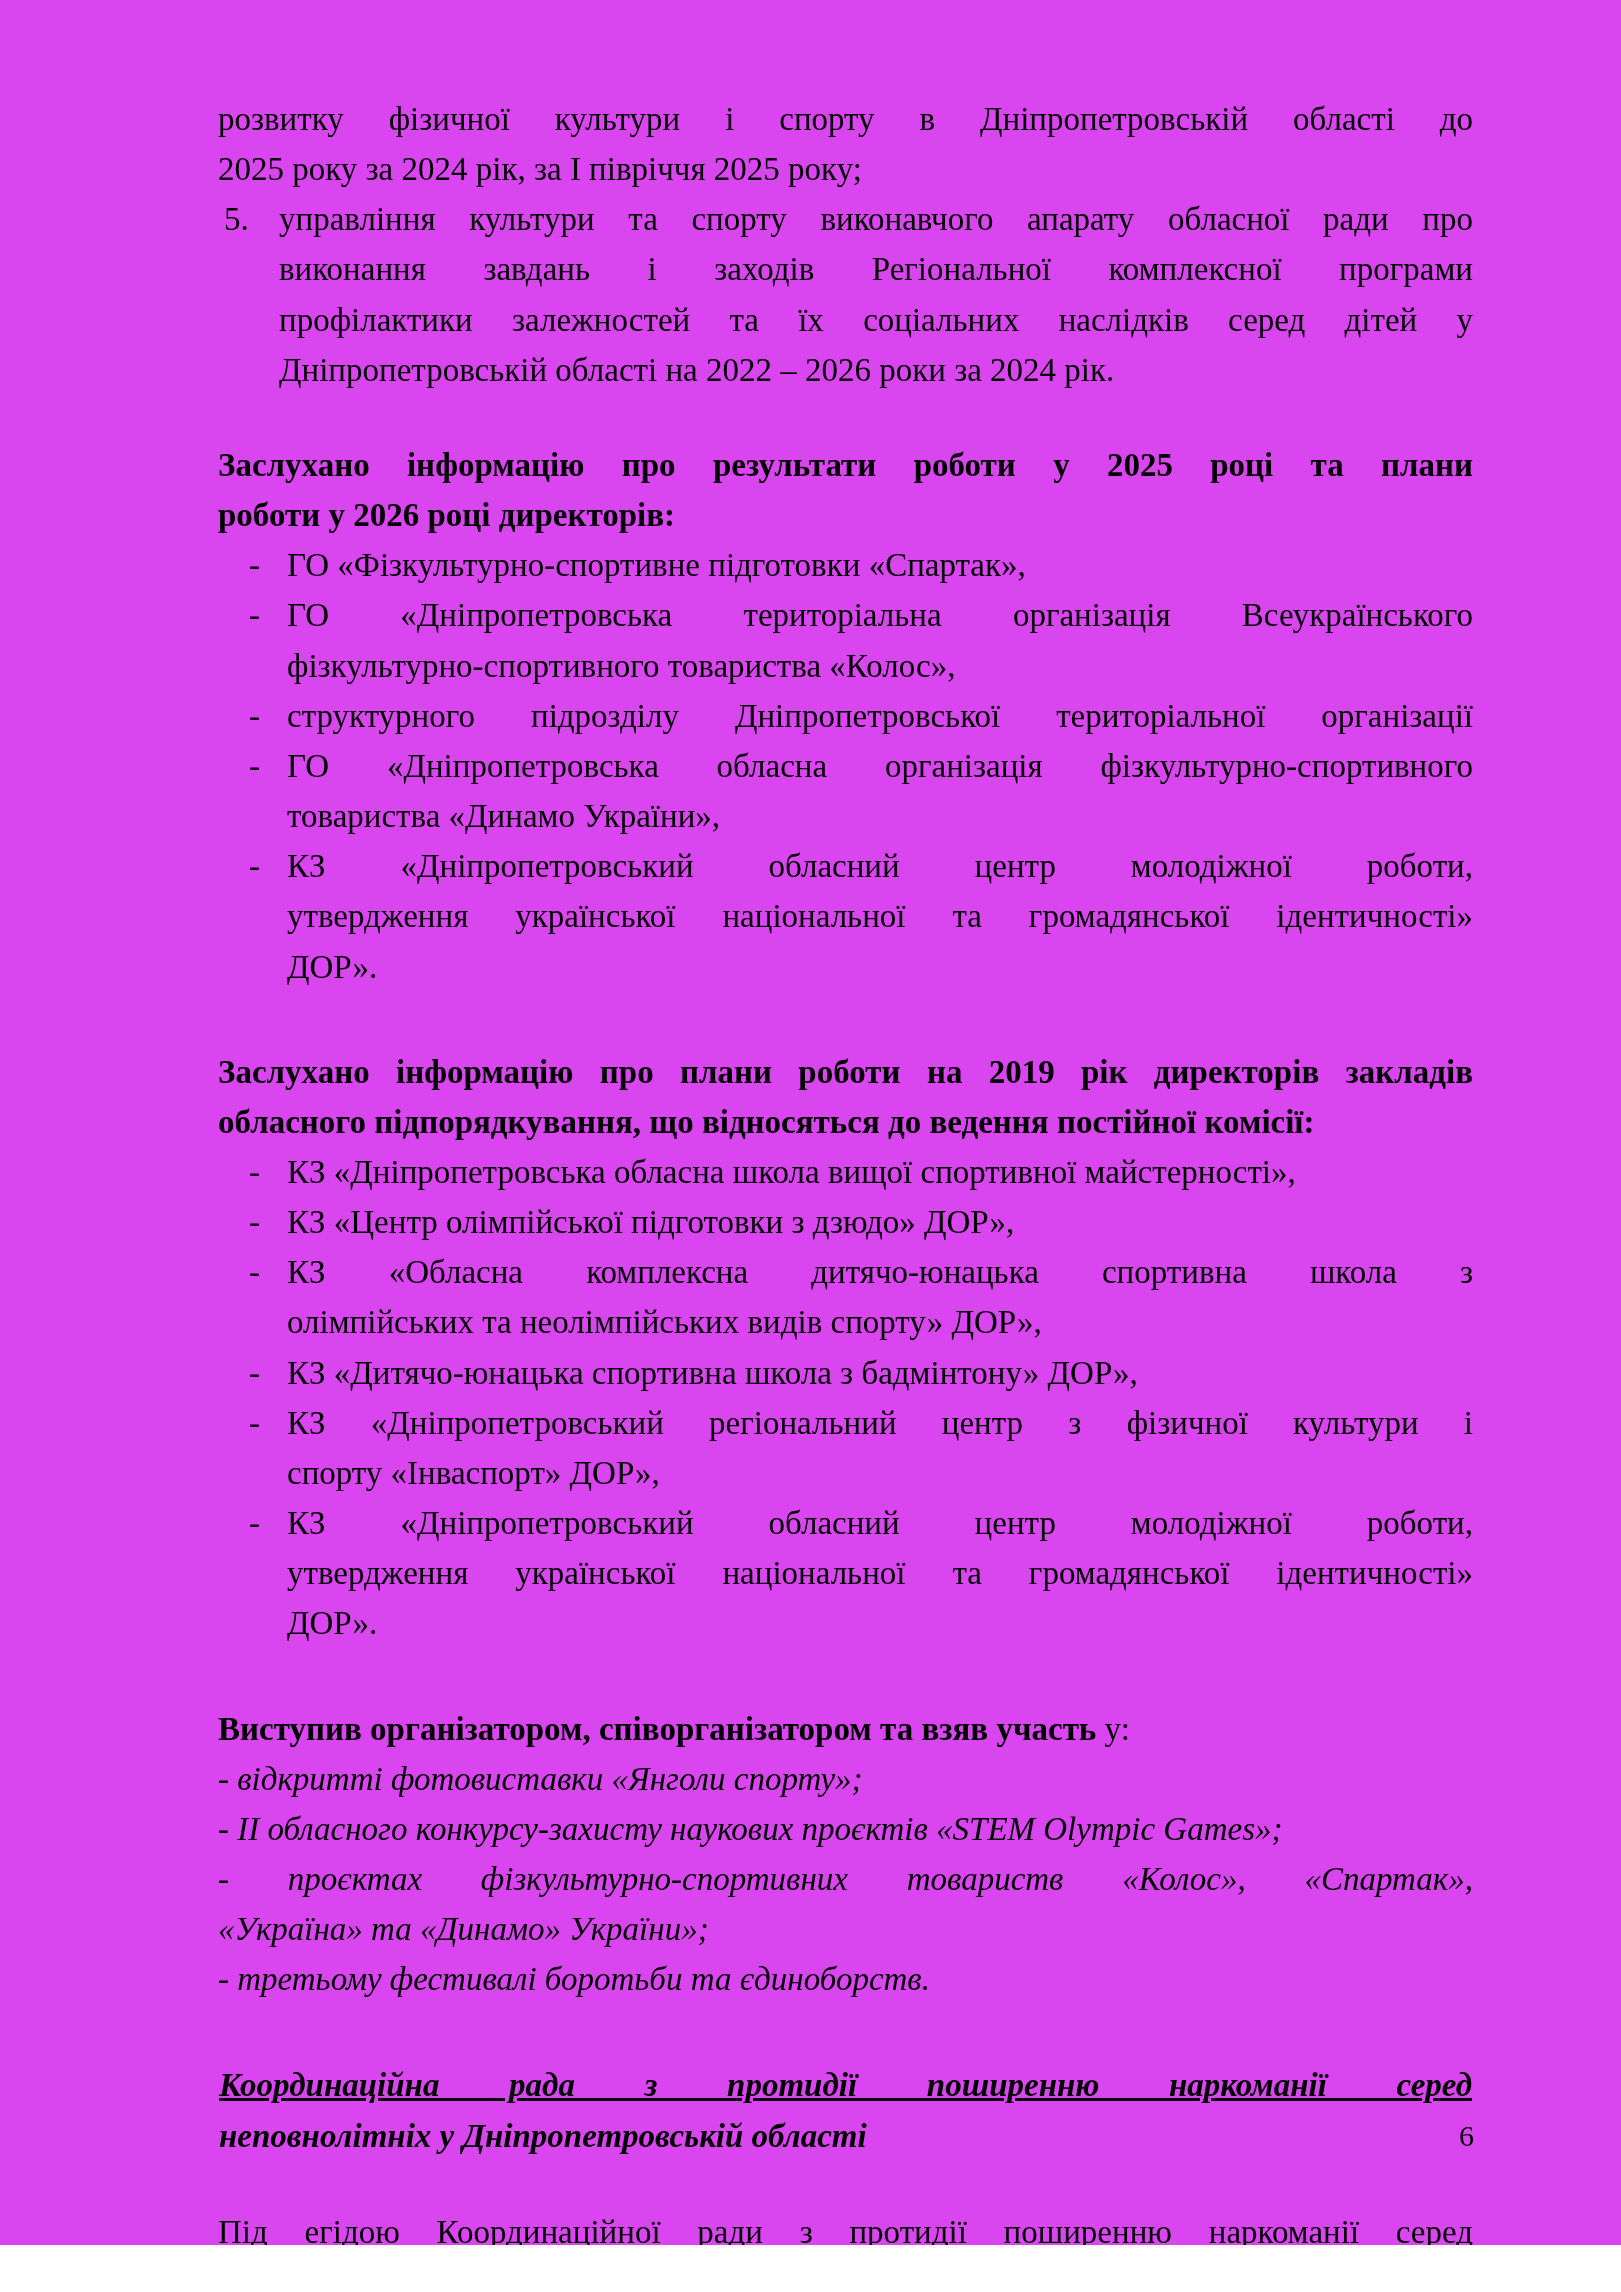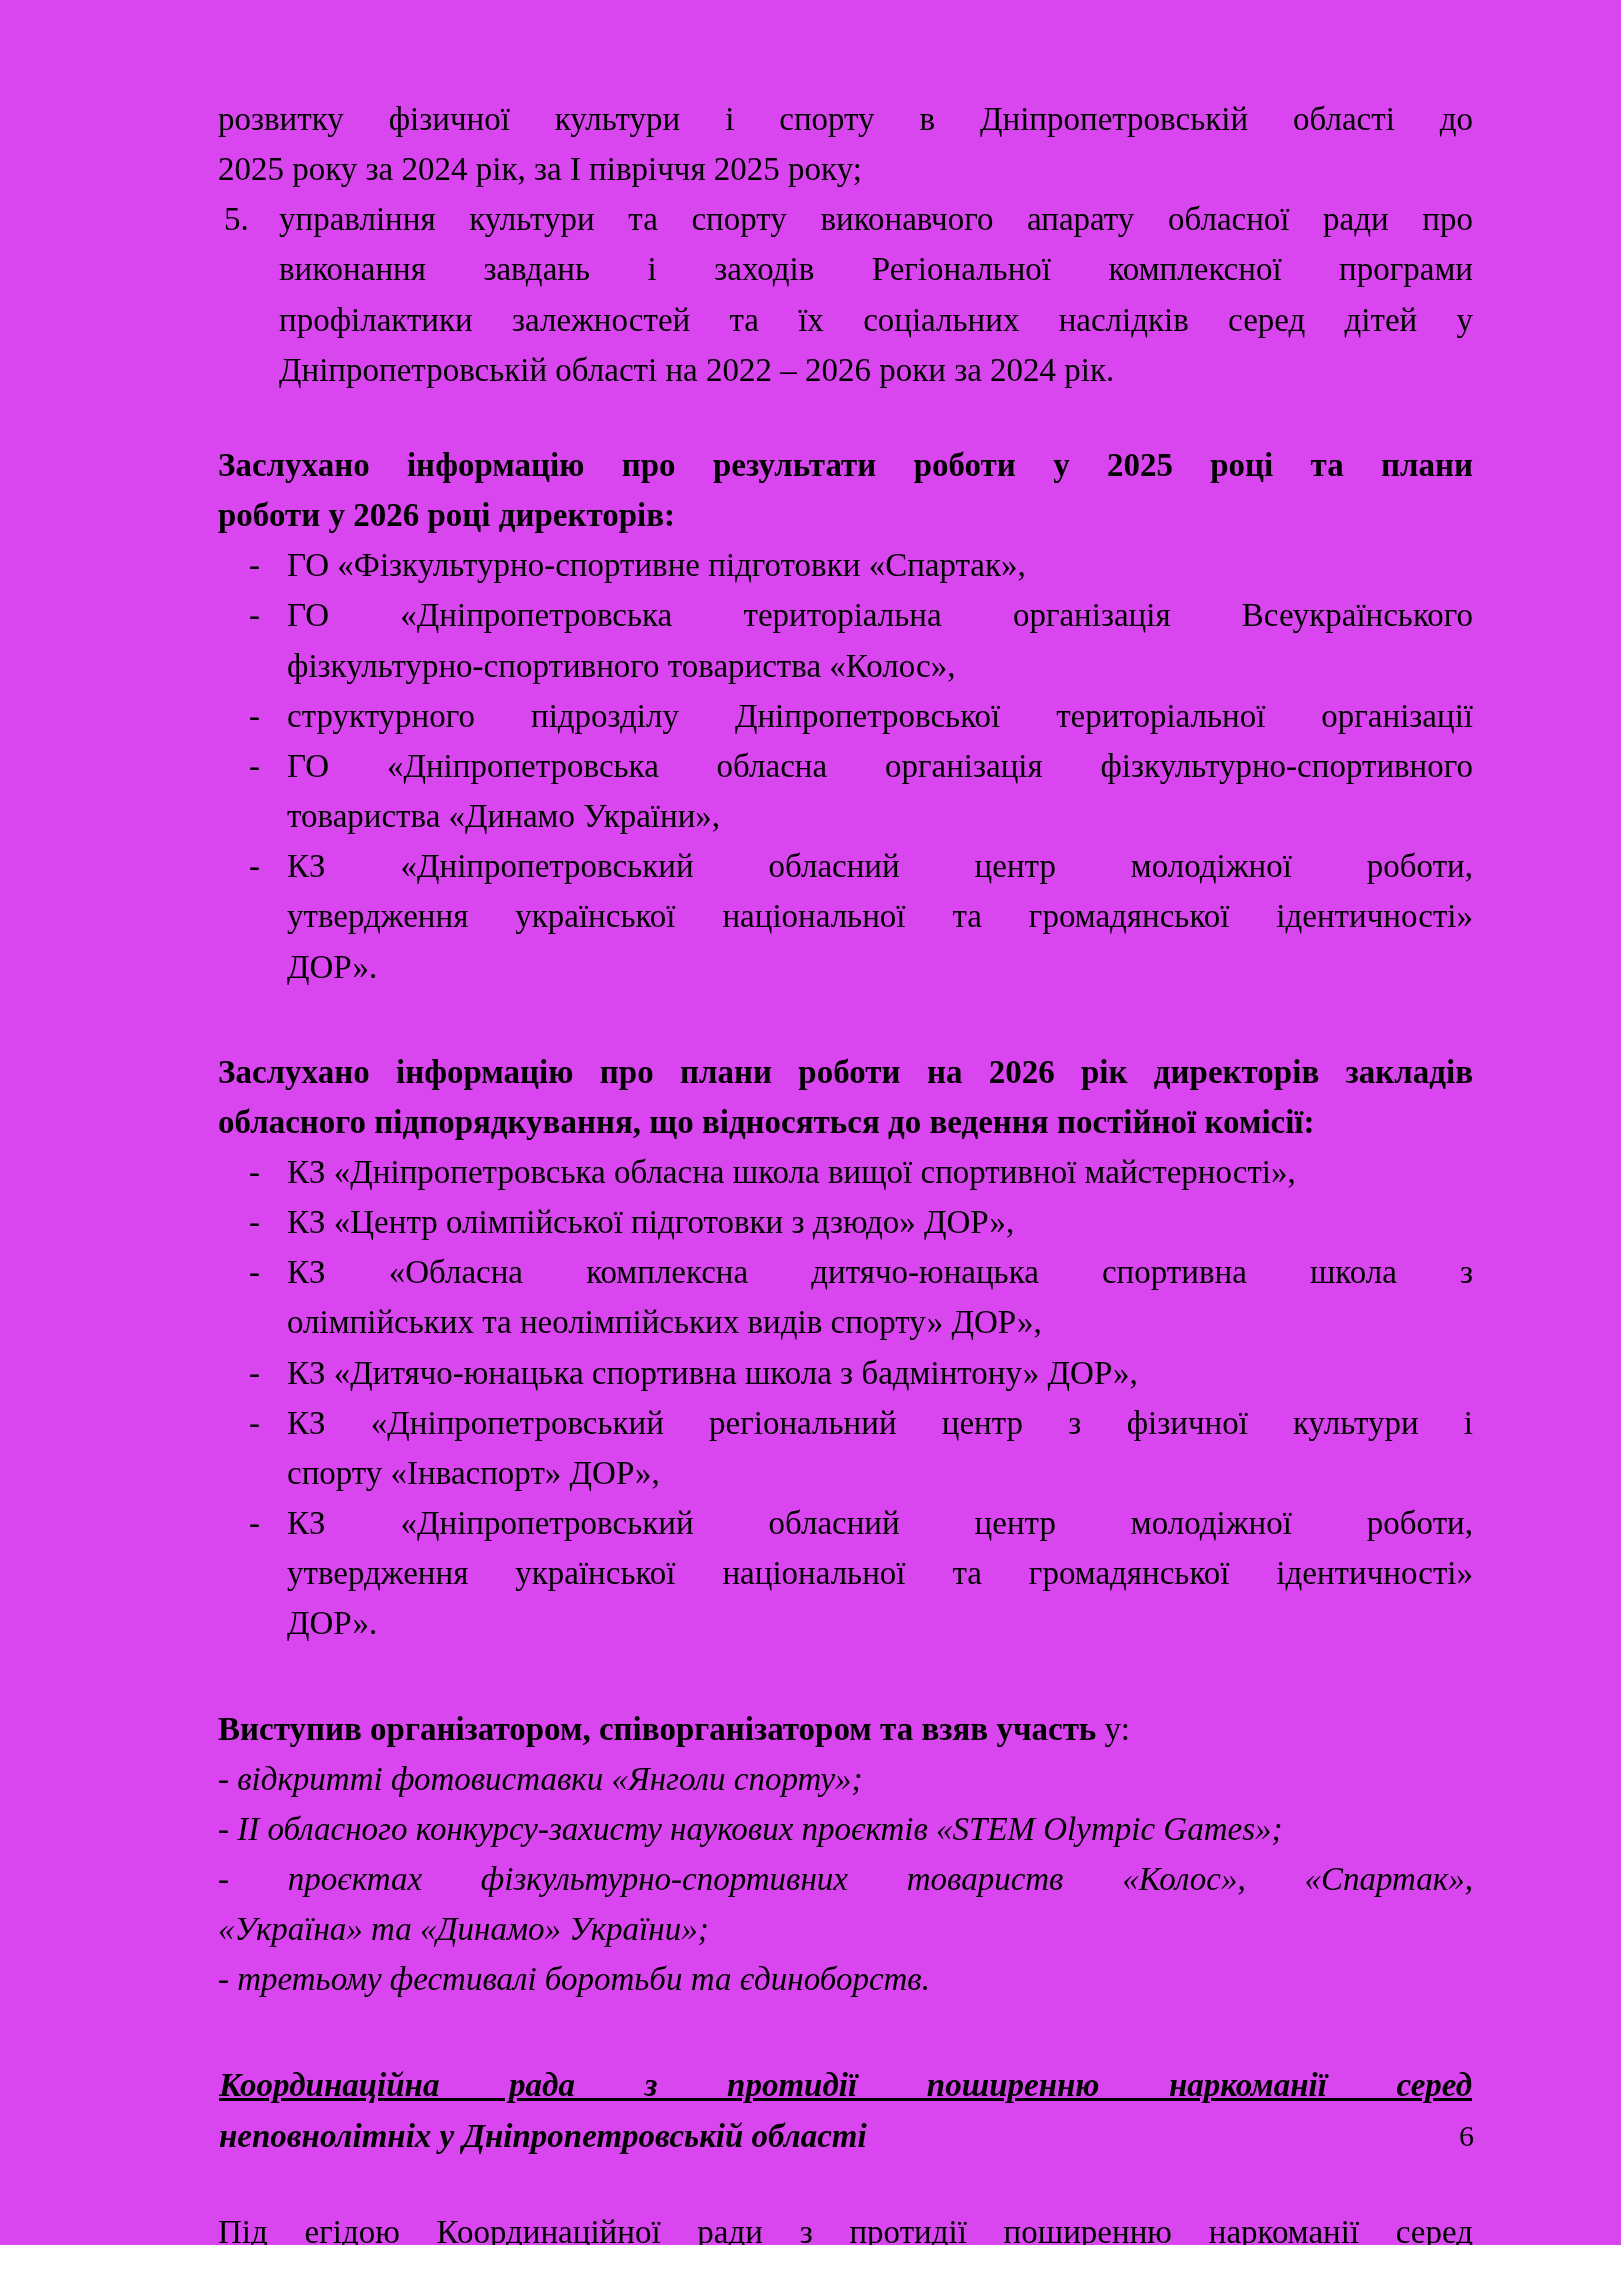--- a/index.html
+++ b/index.html
@@ -184,21 +184,21 @@
         <span class="dash">-</span>
         <span class="jline">КЗ «Дніпропетровський обласний центр молодіжної роботи,</span>
         <span class="jline">утвердження української національної та громадянської ідентичності»</span>
         <span class="jline last-line">ДОР».</span>
       </li>
     </ul>
 
     <div class="gap-lg"></div>
 
     <div class="bold-head">
-      <span class="jline">Заслухано інформацію про плани роботи на 2026 рік директорів закладів</span>
+      <span class="jline">Заслухано інформацію про плани роботи на 2019 рік директорів закладів</span>
       <span class="jline last-line">обласного підпорядкування, що відносяться до ведення постійної комісії:</span>
     </div>
 
     <ul class="dash-list">
       <li>
         <span class="dash">-</span>
         <span class="jline last-line">КЗ «Дніпропетровська обласна школа вищої спортивної майстерності»,</span>
       </li>
       <li>
         <span class="dash">-</span>

